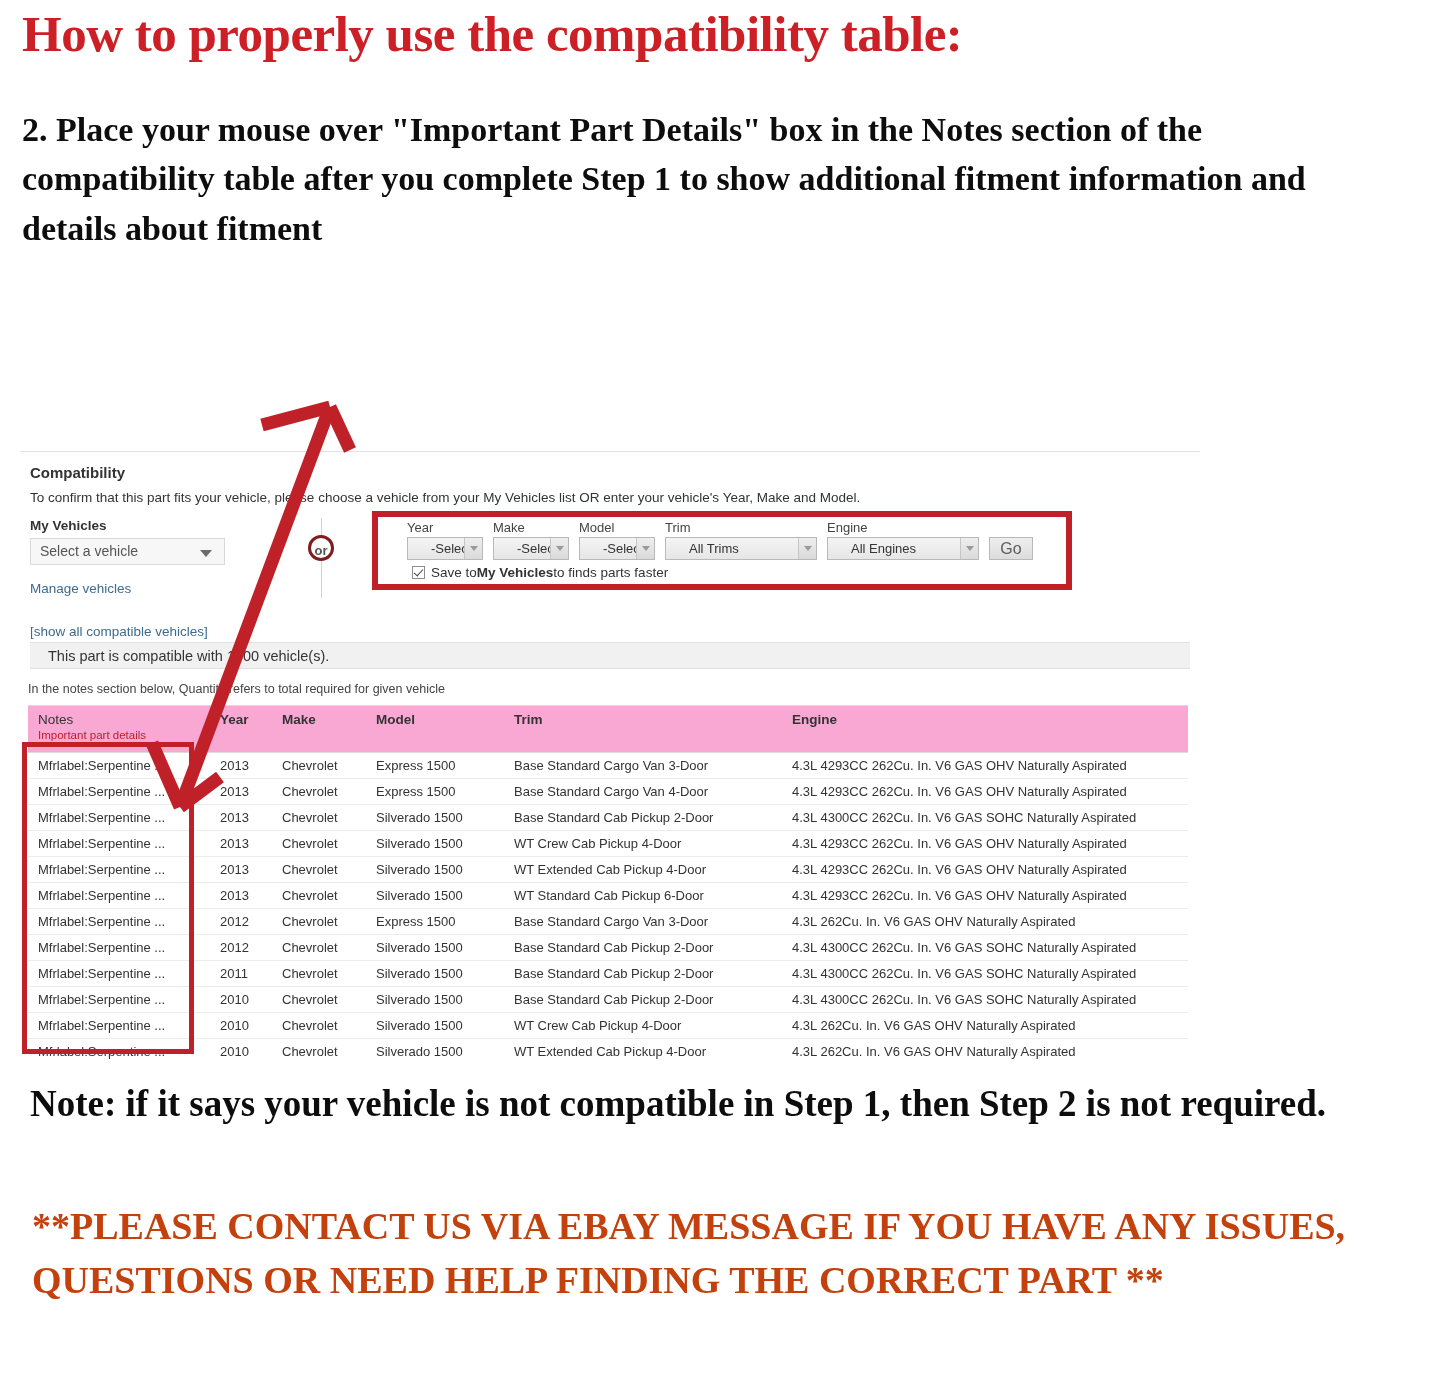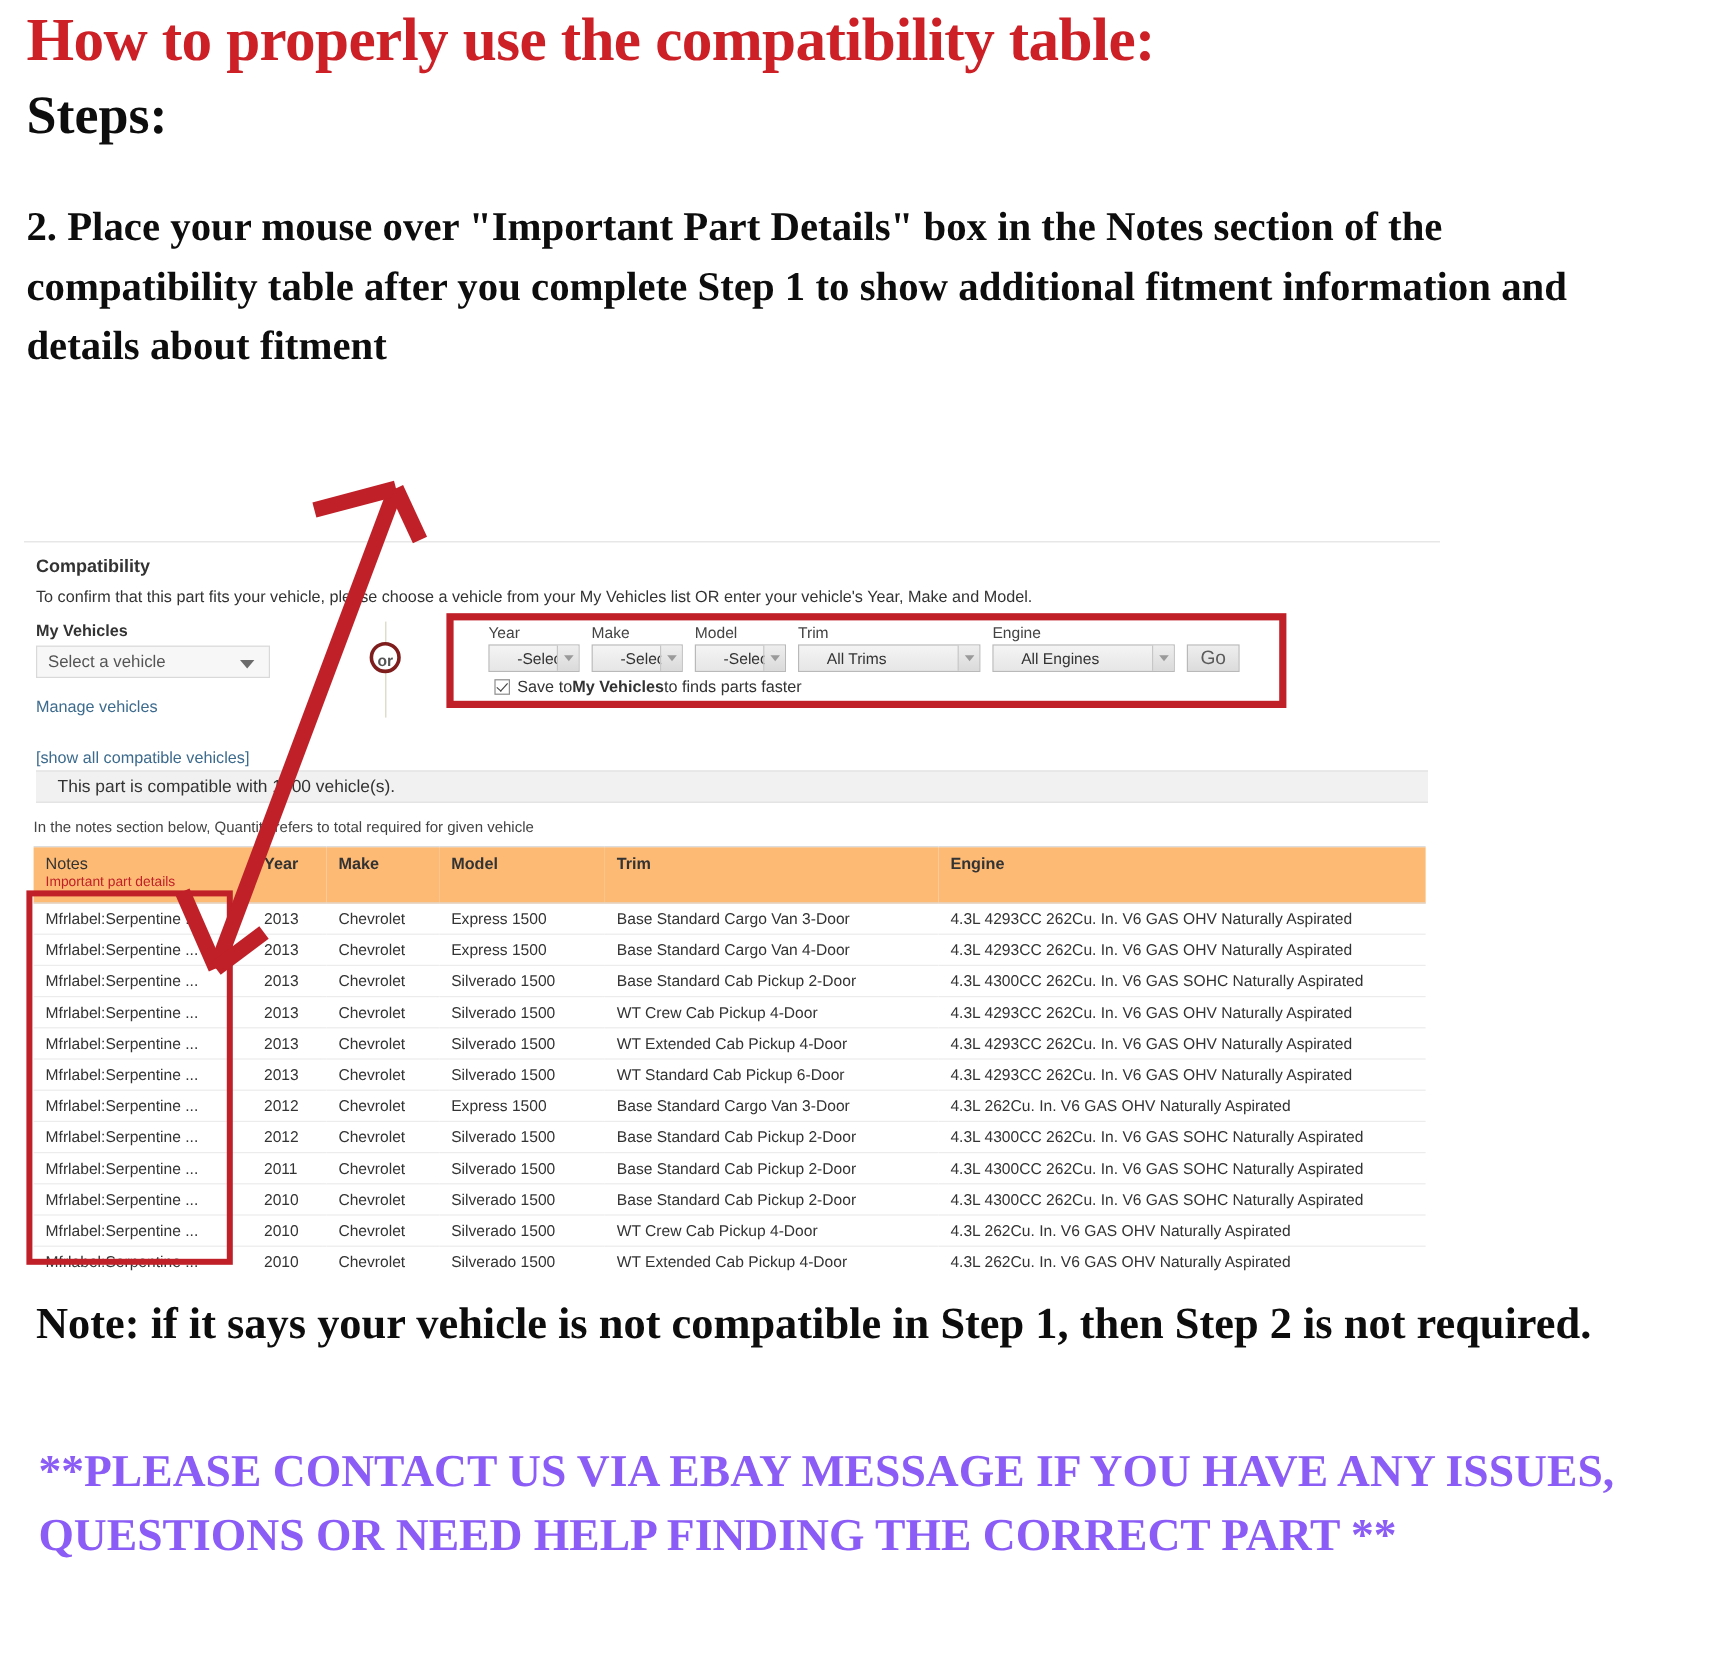--- a/index.html
+++ b/index.html
@@ -290,21 +290,21 @@
   
   .fit-table {
     position: absolute;
     left: 8px;
     top: 253px;
     width: 1160px;
     border-collapse: collapse;
     table-layout: fixed;
   }
   .fit-table th {
-    background: #fdba74;
+    background: #f9a8d4;
     text-align: left;
     font-size: 13.5px;
     color: #333333;
     font-weight: bold;
     padding: 6px 0 6px 10px;
     border-top: 1px solid #dcdcdc;
     border-bottom: 1px solid #dcdcdc;
     vertical-align: top;
     height: 34px;
   }
@@ -368,30 +368,29 @@
   }
   .contact-block {
     position: absolute;
     left: 32px;
     top: 1200px;
     width: 1330px;
     font-family: "Liberation Serif", serif;
     font-weight: bold;
     font-size: 38px;
     line-height: 1.42;
-    color: #8b5cf6;
+    color: #c2410c;
     letter-spacing: 0px;
   }
 </style>
 </head>
 <body>
 
 <div class="instructions">
   <div class="hdr-main">How to properly use the compatibility table:</div>
-  <div class="hdr-steps">Steps:</div>
   <div class="hdr-step2">2. Place your mouse over "Important Part Details" box in the Notes section of the compatibility table after you complete Step 1 to show additional fitment information and details about fitment</div>
 </div>
 
 <div class="compat-panel">
 
   <div class="compat-title">Compatibility</div>
   <div class="compat-sub">To confirm that this part fits your vehicle, please choose a vehicle from your My Vehicles list OR enter your vehicle's Year, Make and Model.</div>
 
   <div class="myveh-block">
     <div class="myveh-label">My Vehicles</div>

